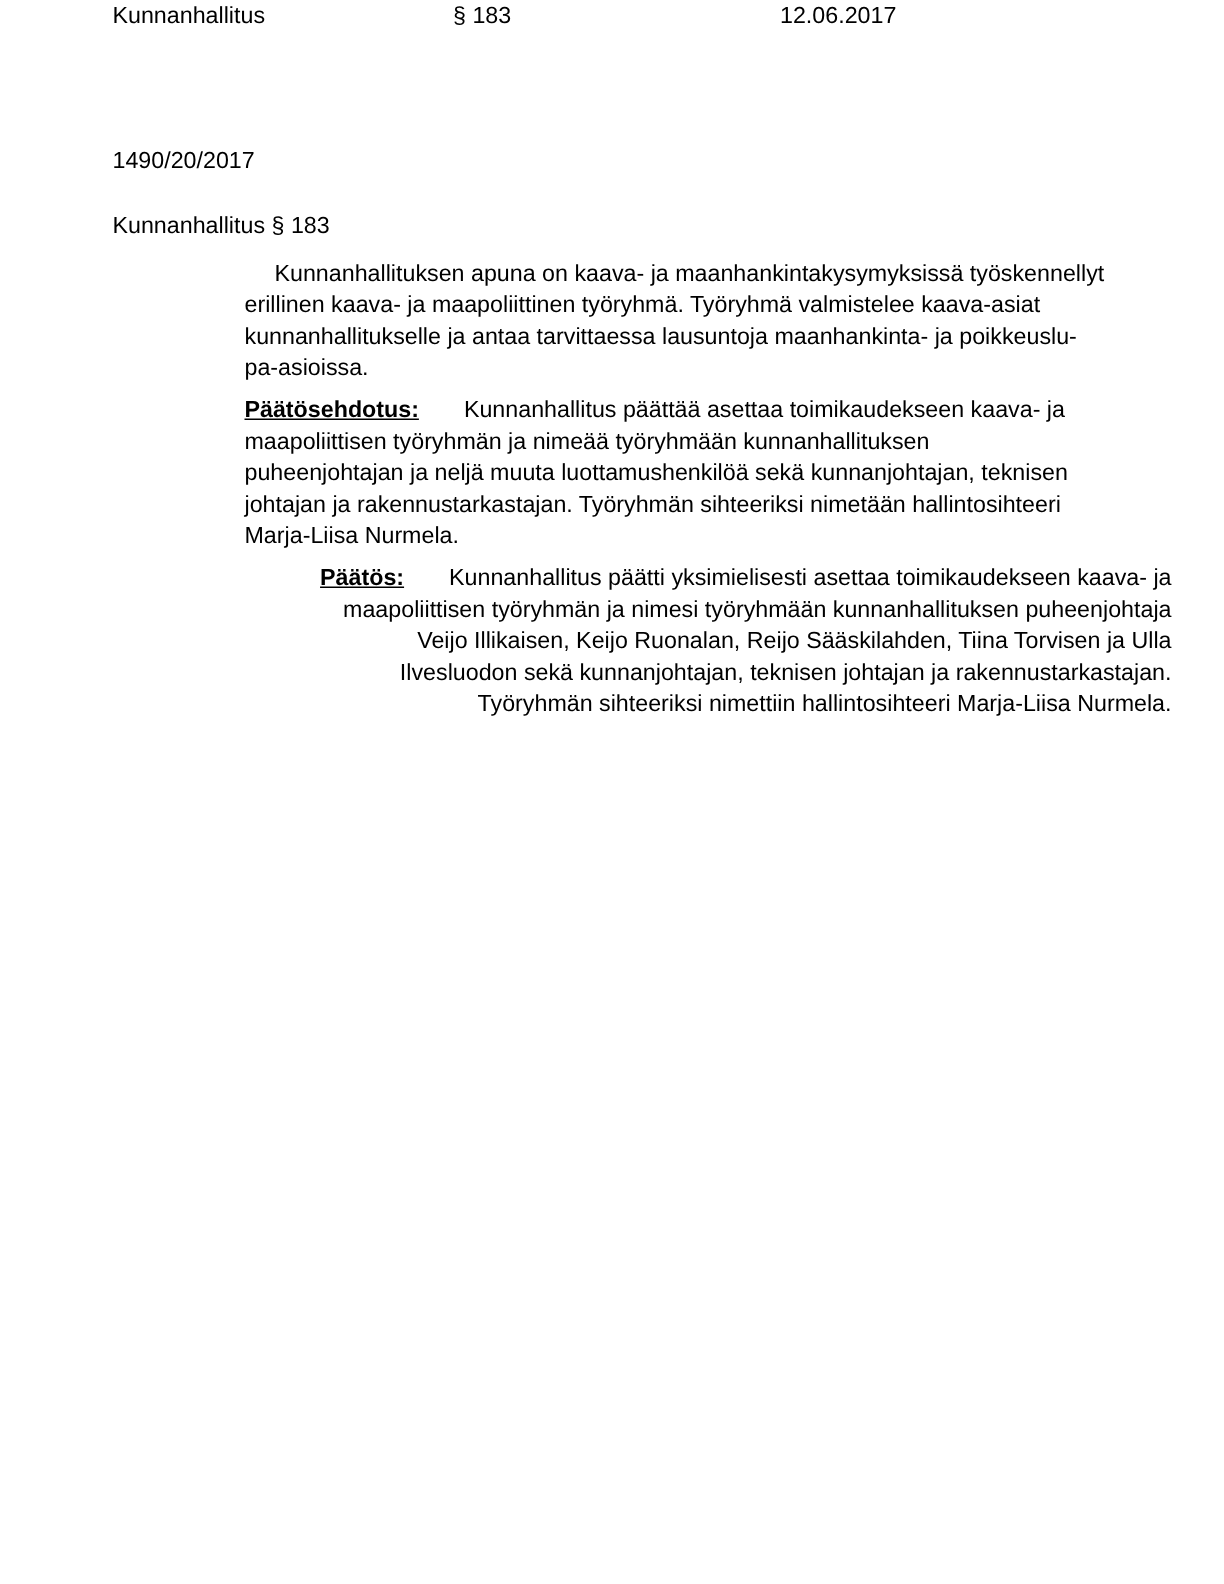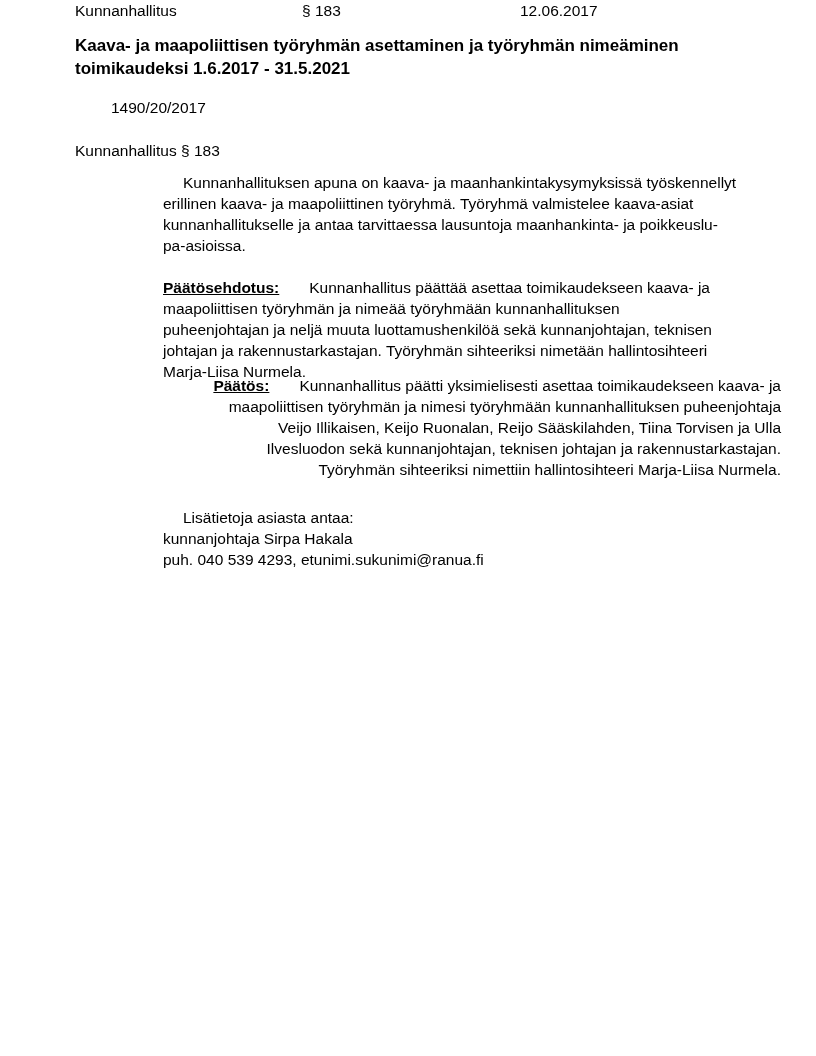--- a/index.html
+++ b/index.html
@@ -24,48 +24,47 @@
   .h-center { left: 302px; }
   .h-right  { left: 520px; text-align: right; }
   .doc-title {
     left: 75px;
     top: 34px;
     width: 692px;
     font-size: 17px;
     line-height: 23px;
     font-weight: 700;
   }
-  .case-number { left: 75px; top: 97px; margin-left: 36px; }
+  .case-number { left: 75px; top: 97px; }
   .section-heading { left: 75px; top: 140px; }
   .body-block {
     left: 163px;
     width: 618px;
   }
   .para { margin: 0; }
   .lines { white-space: pre-line; margin-left: 20px; }
   .lead {
     font-weight: 700;
     text-decoration: underline;
     margin-right: 10px;
   }
   .p-intro    { top: 172px; }
-  .p-proposal { top: 277px; }
+  .p-proposal { top: 263px; }
   .p-decision { top: 375px; text-align: right; }
   .p-contact  { top: 507px; }
 </style>
 </head>
 <body>
 
 <div class="page">
 
   <div class="abs header-item h-left">Kunnanhallitus</div>
   <div class="abs header-item h-center">§ 183</div>
   <div class="abs header-item h-right">12.06.2017</div>
 
-  <div class="abs doc-title">Kaava- ja maapoliittisen työryhmän asettaminen ja työryhmän nimeäminen toimikaudeksi 1.6.2017 - 31.5.2021</div>
 
   <div class="abs case-number">1490/20/2017</div>
 
   <div class="abs section-heading">Kunnanhallitus § 183</div>
 
   <p class="abs body-block para p-intro"><span class="lines">Kunnanhallituksen apuna on kaava- ja maanhankintakysymyksissä työskennellyt
 erillinen kaava- ja maapoliittinen työryhmä. Työryhmä valmistelee kaava-asiat
 kunnanhallitukselle ja antaa tarvittaessa lausuntoja maanhankinta- ja poikkeuslu-
 pa-asioissa.</span></p>
 
@@ -74,17 +73,14 @@
 puheenjohtajan ja neljä muuta luottamushenkilöä sekä kunnanjohtajan, teknisen
 johtajan ja rakennustarkastajan. Työryhmän sihteeriksi nimetään hallintosihteeri
 Marja-Liisa Nurmela.</span></p>
 
   <p class="abs body-block para p-decision"><span class="lead">Päätös:</span><span class="lines">Kunnanhallitus päätti yksimielisesti asettaa toimikaudekseen kaava- ja
 maapoliittisen työryhmän ja nimesi työryhmään kunnanhallituksen puheenjohtaja
 Veijo Illikaisen, Keijo Ruonalan, Reijo Sääskilahden, Tiina Torvisen ja Ulla
 Ilvesluodon sekä kunnanjohtajan, teknisen johtajan ja rakennustarkastajan.
 Työryhmän sihteeriksi nimettiin hallintosihteeri Marja-Liisa Nurmela.</span></p>
 
-  <p class="abs body-block para p-contact"><span class="lines">Lisätietoja asiasta antaa:
-kunnanjohtaja Sirpa Hakala
-puh. 040 539 4293, etunimi.sukunimi@ranua.fi</span></p>
 
 </div>
 
 </body></html>

